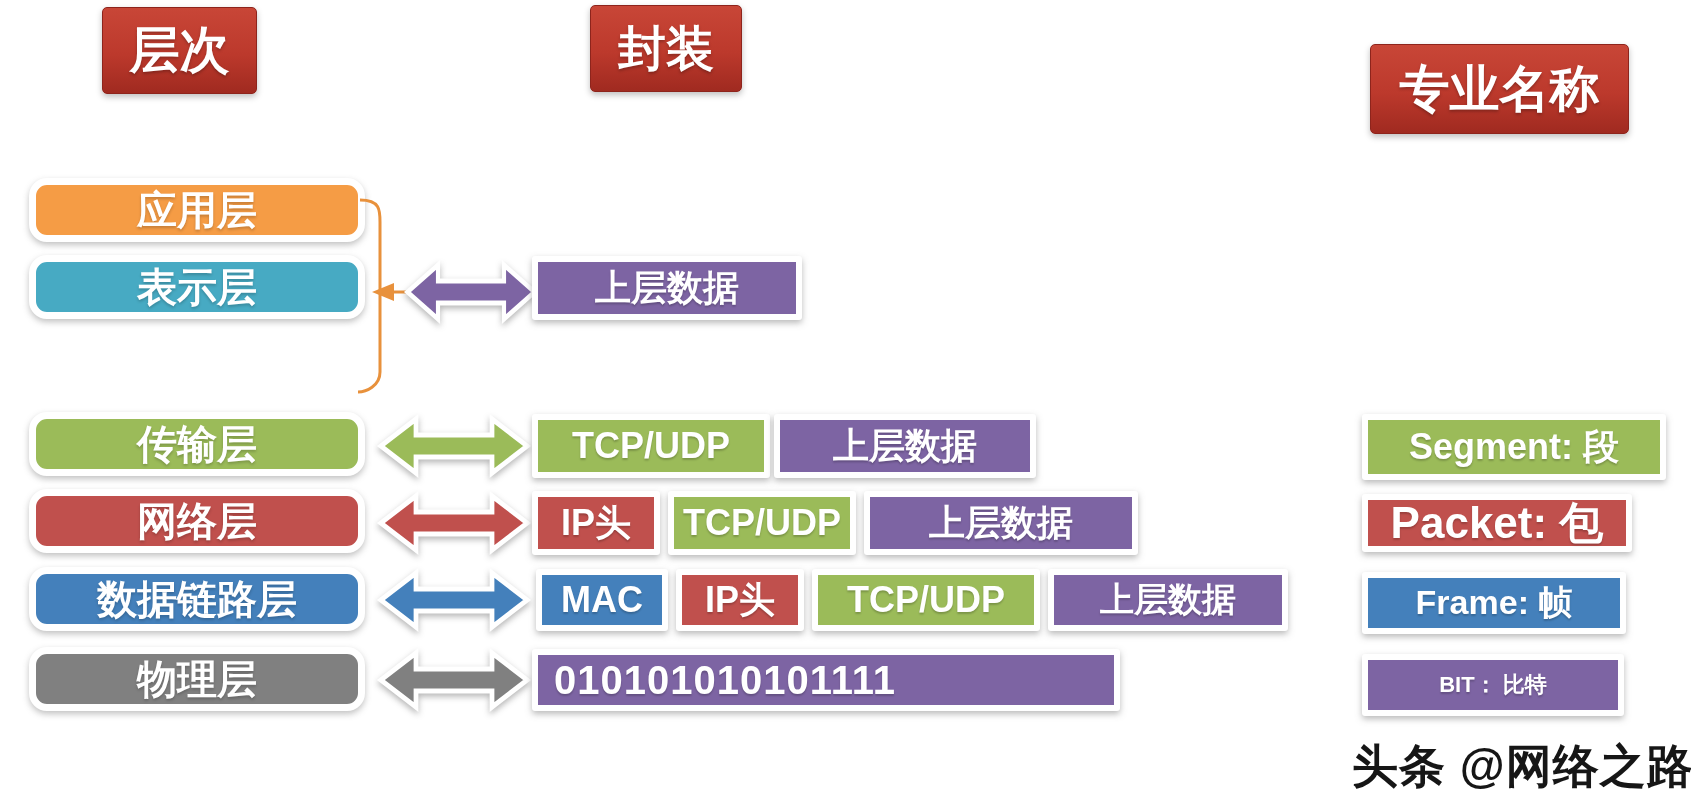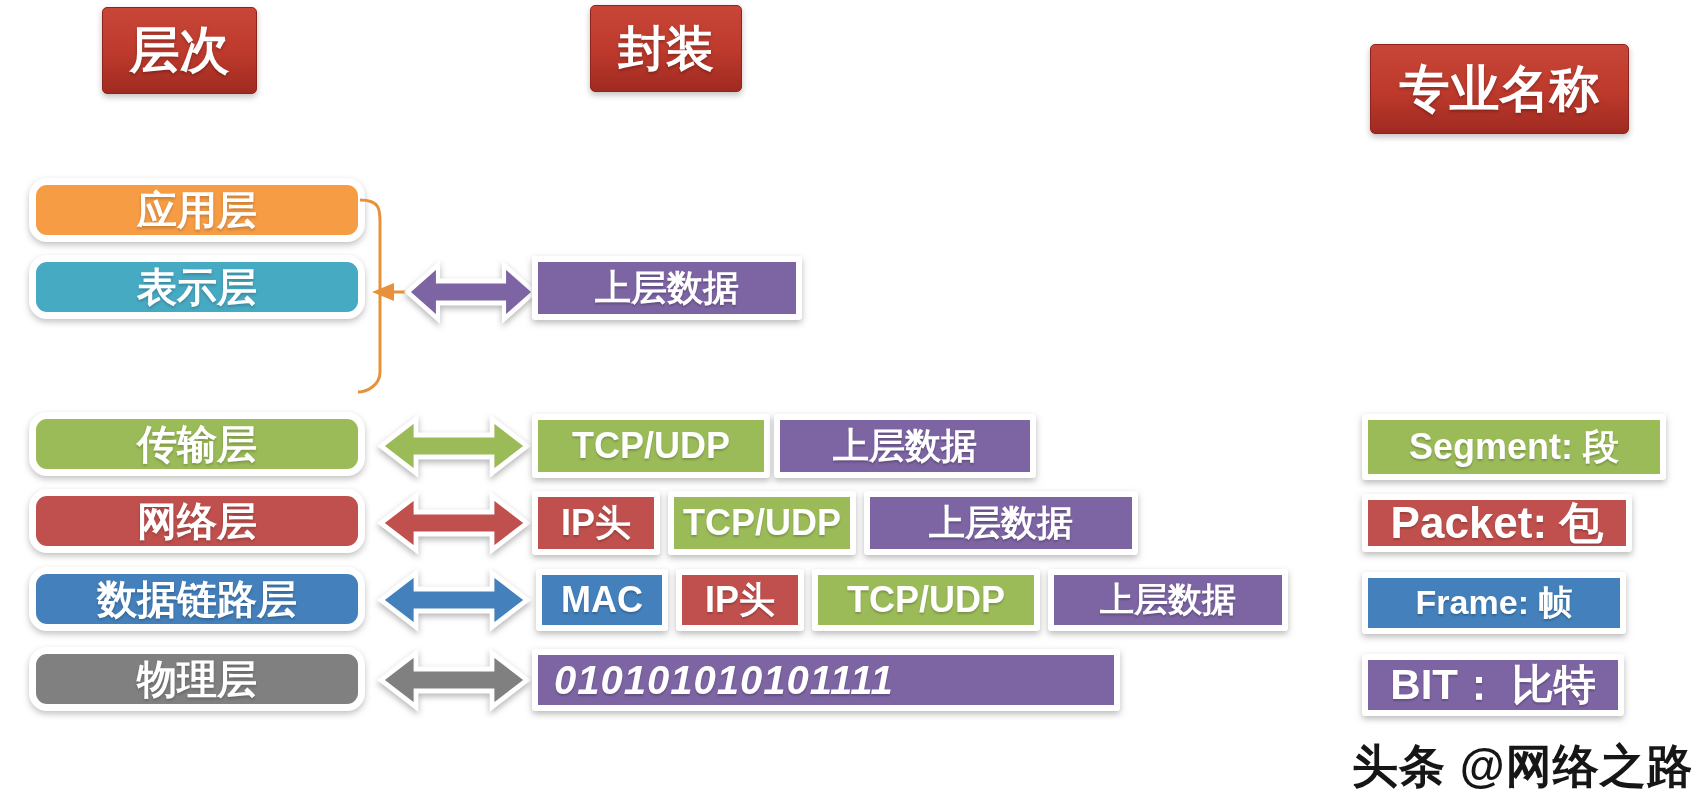--- a/index.html
+++ b/index.html
@@ -58,28 +58,28 @@
   
   #r2s0{left:532px;top:491px;width:128px;}
   #r2s1{left:668px;top:491px;width:188px;}
   #r2s2{left:864px;top:491px;width:274px;}
   
   #r3s0{left:536px;top:569px;width:132px;height:62px;}
   #r3s1{left:676px;top:569px;width:128px;height:62px;}
   #r3s2{left:812px;top:569px;width:228px;height:62px;}
   #r3s3{left:1048px;top:569px;width:240px;height:62px;font-size:34px;}
   
-  #r4s0{left:532px;top:649px;width:588px;height:62px;justify-content:flex-start;padding-left:16px;font-size:40px;letter-spacing:1px;font-style:italic;}
+  #r4s0{left:532px;top:649px;width:588px;height:62px;justify-content:flex-start;padding-left:16px;font-size:40px;letter-spacing:1px;}
 
   
   #n0{left:1366px;top:247px;width:262px;font-size:34px;}
   #n1{left:1362px;top:414px;width:304px;height:66px;font-size:36px;}
   #n2{left:1362px;top:494px;width:270px;height:58px;font-size:44px;}
   #n3{left:1362px;top:572px;width:264px;height:62px;font-size:34px;}
-  #n4{left:1362px;top:654px;width:262px;height:62px;font-size:42px;text-align:center;}
+  #n4{left:1362px;top:654px;width:262px;height:62px;font-size:22px;text-align:center;}
 
   
   svg.arrow{position:absolute;overflow:visible;filter:drop-shadow(0 3px 3px rgba(90,90,90,.45));}
   #ar0{left:405px;top:262px;}
   #ar1{left:378px;top:416px;}
   #ar2{left:378px;top:493px;}
   #ar3{left:378px;top:570px;}
   #ar4{left:378px;top:650px;}
 
   svg.bracket{position:absolute;left:350px;top:192px;overflow:visible;}

